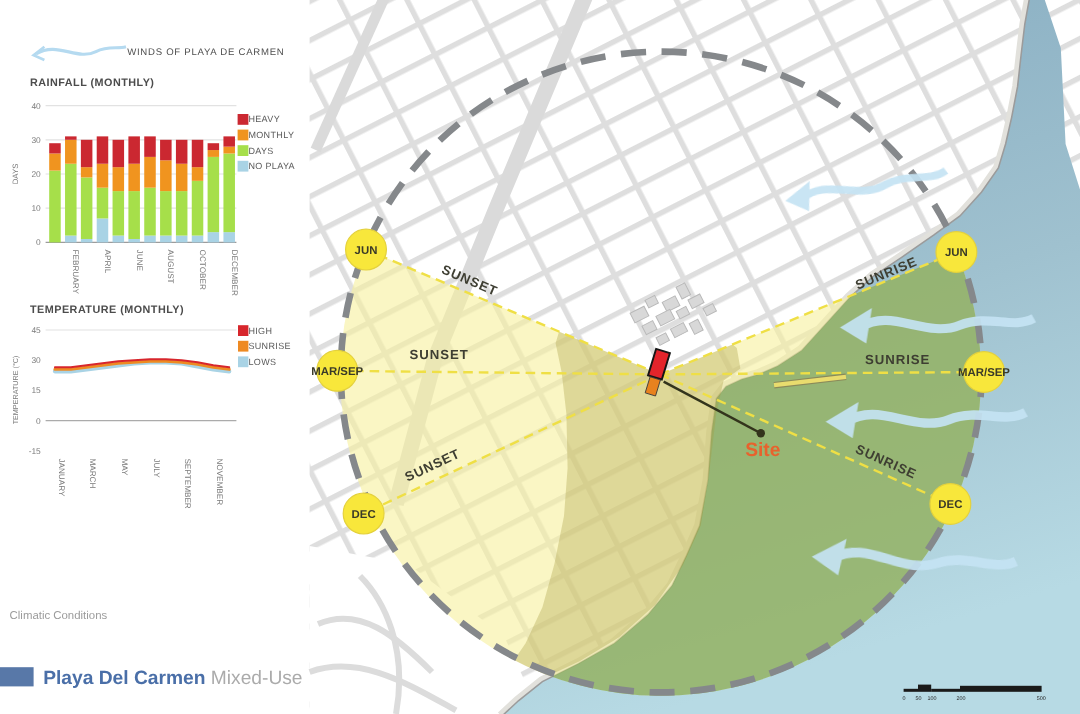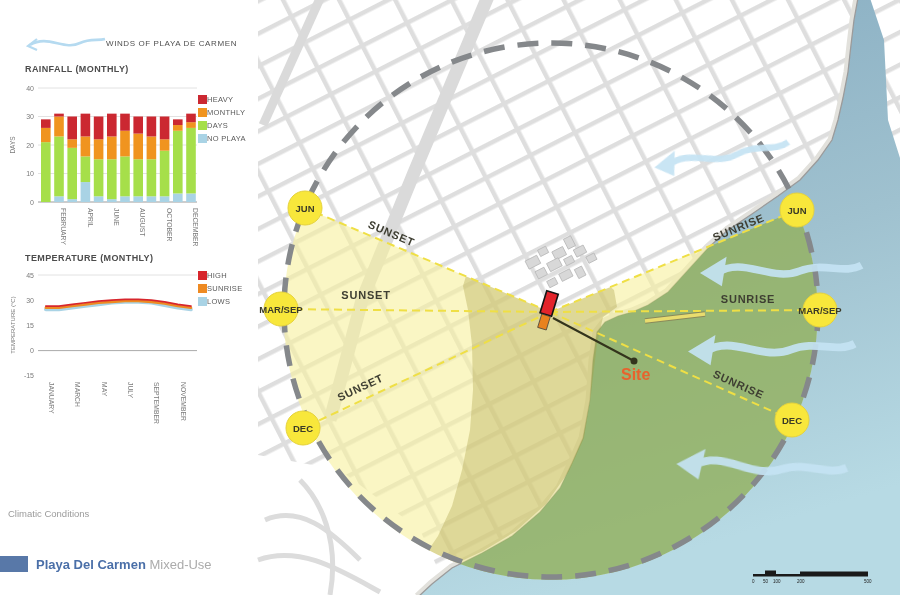--- a/index.html
+++ b/index.html
@@ -9,21 +9,21 @@
   svg{display:block;}
   svg text{font-family:"Liberation Sans", sans-serif;}
   .panel-title{position:absolute;font-size:9px;font-weight:bold;color:#4c4c4c;letter-spacing:.4px;text-align:center;}
   .wind-label{position:absolute;left:106px;top:39px;font-size:8px;color:#4f4f4f;letter-spacing:.6px;}
   .legend{position:absolute;width:70px;}
   .lg-row{display:flex;align-items:center;gap:0;margin-bottom:4px;}
   .sw{width:9px;height:9px;display:inline-block;flex:0 0 9px;}
   .lg-lb{font-size:7.5px;color:#5a5a5a;letter-spacing:.3px;white-space:nowrap;}
   .caption{position:absolute;left:8px;top:508px;font-size:9.5px;color:#9b9b9b;}
   .titlebar-rect{position:absolute;left:0;top:556px;width:28px;height:16px;background:#5878A8;}
-  .project{position:absolute;left:36px;top:557px;font-size:13px;white-space:nowrap;}
+  .project{position:absolute;left:36px;top:557px;font-size:16px;white-space:nowrap;}
   .project .main{color:#4A6FA8;font-weight:bold;}
   .project .sub{color:#ABABAB;font-weight:normal;}
   .ray-label{font-size:11px;fill:#3E3E32;letter-spacing:.8px;font-weight:bold;}
   .sun-label{font-size:9.5px;font-weight:bold;fill:#3a3a28;}
   .scale-num{font-size:4.5px;fill:#222;}
 </style>
 </head>
 <body>
 
 <div class="stage">

